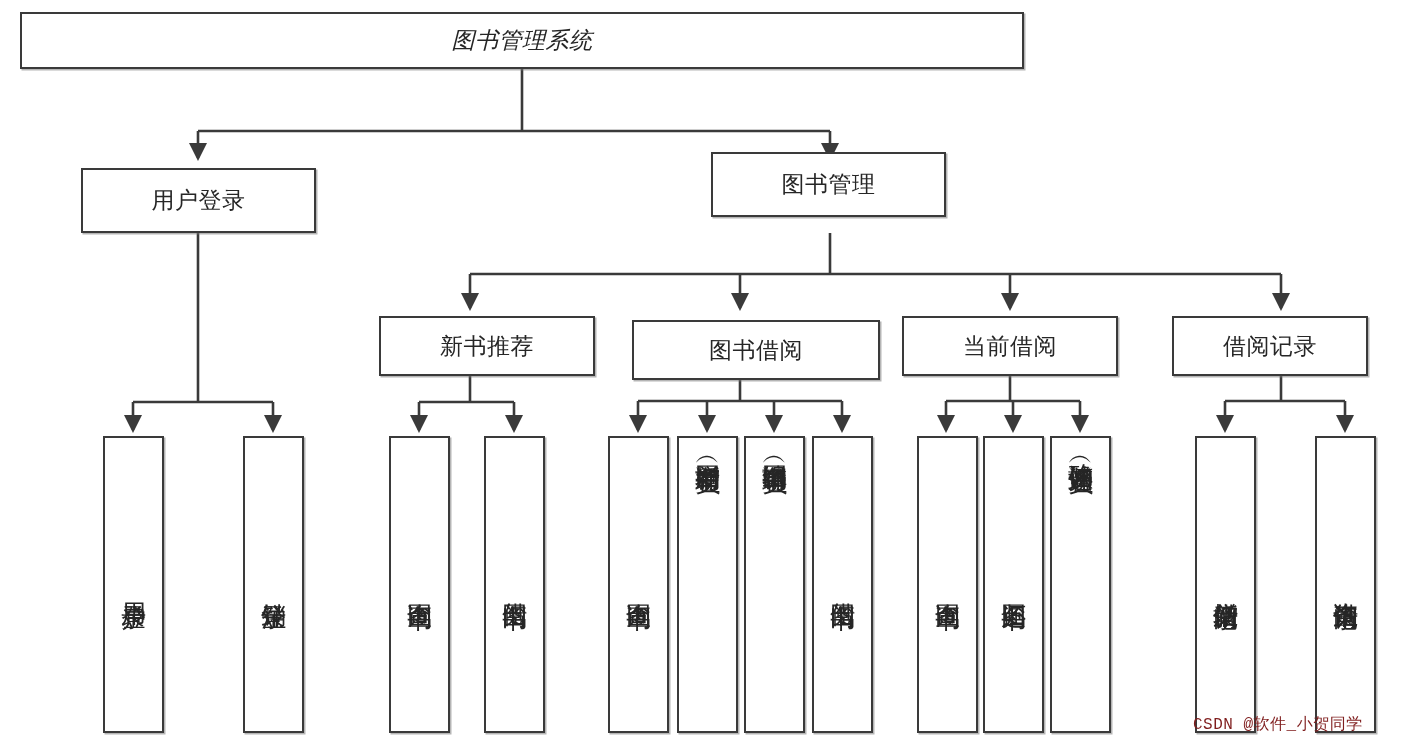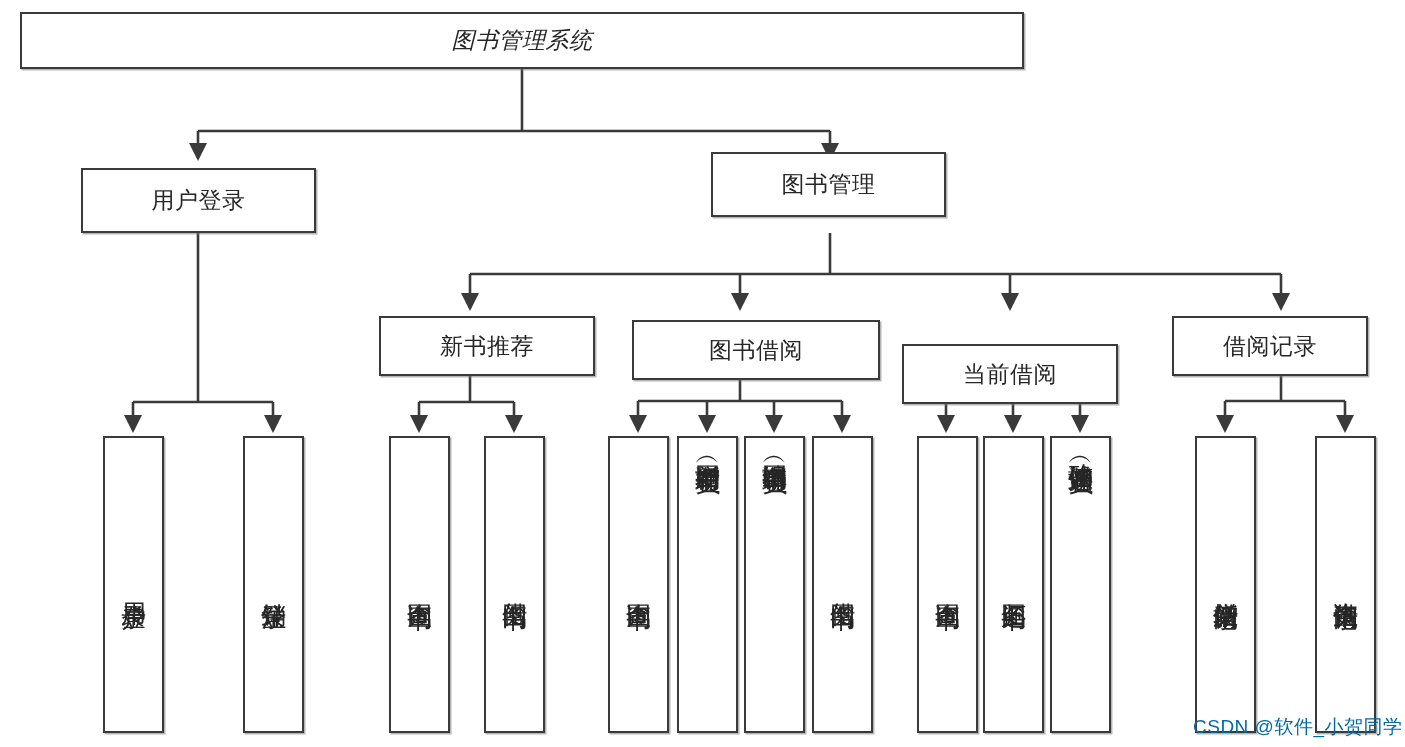--- a/index.html
+++ b/index.html
@@ -64,24 +64,25 @@
     letter-spacing: 1px;
     white-space: nowrap;
   }
   
   .node.v.mid {
     align-items: center;
     padding-top: 0;
   }
   .watermark {
     position: absolute;
-    color: #0369a1;
-    font-size: 19px;
+    color: #7f1d1d;
+    font-size: 16px;
     white-space: nowrap;
     letter-spacing: 0.5px;
+    font-family: Liberation Mono, monospace;
   }
 </style>
 </head>
 <body>
 
 <div id="canvas">
 
   <svg id="edges" viewBox="0 0 1405 747" width="1405" height="747">
     <defs>
       <marker id="arrow" viewBox="0 0 12 12" refX="10" refY="6" markerWidth="7" markerHeight="7" orient="auto-start-reverse">
@@ -142,21 +143,21 @@
   <div class="node h" style="left:711px; top:152px; width:235px; height:65px;">
     <span class="lbl">图书管理</span>
   </div>
 
   <div class="node h" style="left:362px; top:316px; width:216px; height:60px;margin-left:17px;">
     <span class="lbl">新书推荐</span>
   </div>
   <div class="node h" style="left:632px; top:300px; width:248px; height:60px;margin-top:20px;">
     <span class="lbl">图书借阅</span>
   </div>
-  <div class="node h" style="left:902px; top:316px; width:216px; height:60px;margin-top:28px;">
+  <div class="node h" style="left:902px; top:316px; width:216px; height:60px;">
     <span class="lbl">当前借阅</span>
   </div>
   <div class="node h" style="left:1172px; top:316px; width:196px; height:60px;">
     <span class="lbl">借阅记录</span>
   </div>
 
   <div class="node v mid" style="left:103px; top:436px; width:61px; height:297px;">
     <span class="lbl">用户登录</span>
   </div>
   <div class="node v mid" style="left:243px; top:436px; width:61px; height:297px;">

